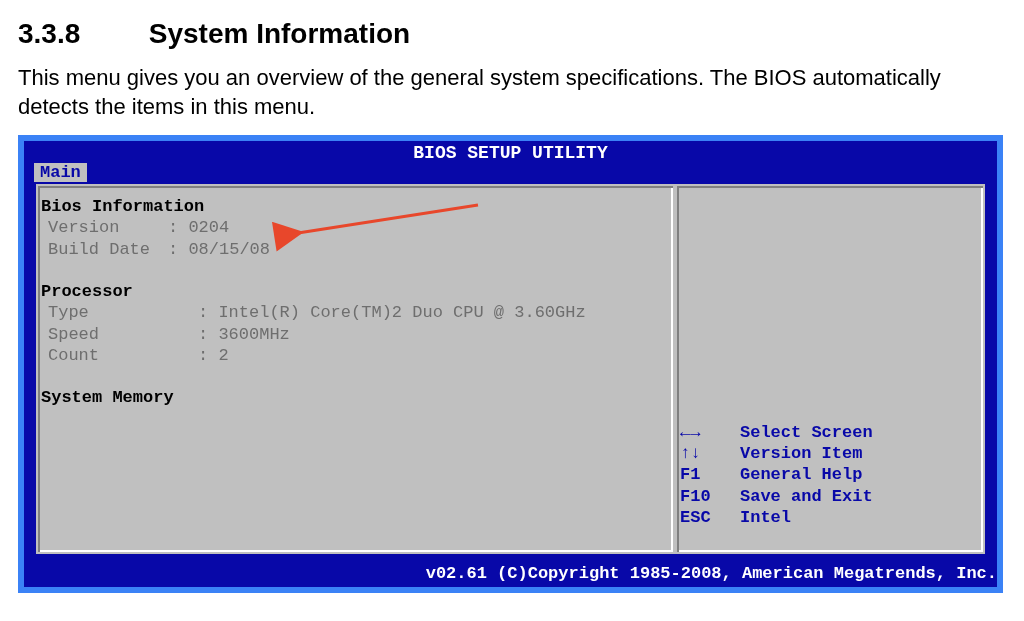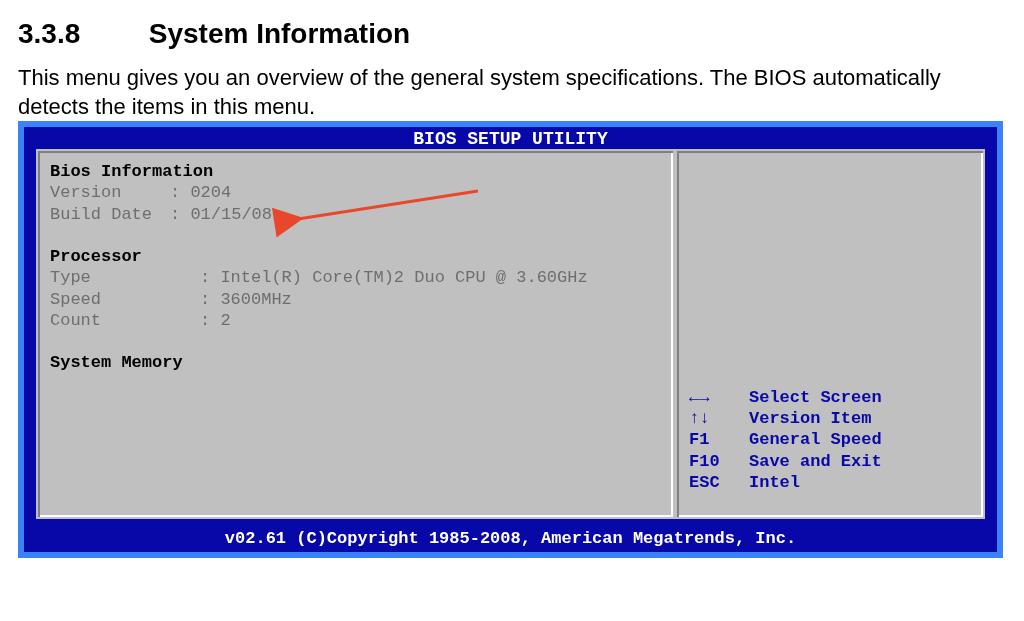--- a/index.html
+++ b/index.html
@@ -20,21 +20,21 @@
     }
     .heading-title {
       font-size: 28px;
       font-weight: bold;
       display: inline-block;
       margin-left: 16px;
     }
     .intro {
       font-size: 22px;
       line-height: 1.3;
-      margin-bottom: 0;
+      margin-bottom: 14px;
       color: #000;
     }
     .bios-container {
       width: 985px;
       position: relative;
     }
     .bios-frame {
       background: #0808a8;
       border: 6px solid #3b82f6;
     }
@@ -63,21 +63,21 @@
       padding: 0 12px 8px 12px;
       gap: 0;
     }
     .panel {
       background: #c0c0c0;
       border: 2px solid #c0c0c0;
       box-shadow: inset 2px 2px 0 #808080, inset -2px -2px 0 #fff;
       font-family: "Courier New", monospace;
       font-size: 17px;
       line-height: 1.25;
-      padding: 10px 12px;
+      padding: 10px 3px;
     }
     .panel-left {
       flex: 1;
       min-height: 370px;
     }
     .panel-right {
       width: 310px;
       min-height: 370px;
       display: flex;
       flex-direction: column;
@@ -85,29 +85,29 @@
       color: #0808a8;
       font-weight: bold;
     }
     .info-header {
       color: #000;
       font-weight: bold;
     }
     .info-line {
       color: #6e6e6e;
     }
-    .info-label { display: inline-block; }
+    .info-label { display: inline-block; margin-left: 7px; }
     .nav-row { white-space: nowrap; }
     .nav-key { display: inline-block; width: 60px; }
     .footer {
       color: #fff;
       font-family: "Courier New", monospace;
       font-size: 17px;
       font-weight: bold;
-      text-align: center;
+      text-align: right;
       padding: 2px 0 4px 0;
     }
     .arrow-overlay {
       position: absolute;
       top: 60px;
       left: 220px;
       pointer-events: none;
     }
     .nav-arrow-icons {
       display: inline-block;
@@ -121,29 +121,32 @@
 <div class="heading">
   <span class="heading-num">3.3.8</span>
   <span class="heading-title">System Information</span>
 </div>
 
 <p class="intro">This menu gives you an overview of the general system specifications. The BIOS automatically detects the items in this menu.</p>
 
 <div class="bios-container">
   <div class="bios-frame">
     <div class="bios-title">BIOS SETUP UTILITY</div>
+    <div class="tab-row">
+      <span class="tab">Main</span>
+    </div>
     <div class="panels">
       <div class="panel panel-left">
 
         <div class="info-header">Bios Information</div>
         <div class="info-line">
           <span class="info-label" style="width:120px">Version</span>: <span>0204</span>
         </div>
         <div class="info-line">
-          <span class="info-label" style="width:120px">Build Date</span>: <span>01/15/08</span>
+          <span class="info-label" style="width:120px">Build Date</span>: <span>08/15/08</span>
         </div>
 
         <br>
 
         <div class="info-header">Processor</div>
         <div class="info-line">
           <span class="info-label" style="width:150px">Type</span>: <span>Intel(R) Core(TM)2 Duo CPU @ 3.60GHz</span>
         </div>
         <div class="info-line">
           <span class="info-label" style="width:150px">Speed</span>: <span>3600MHz</span>
@@ -159,21 +162,21 @@
       </div>
 
       <div class="panel panel-right">
         <div class="nav-row">
           <span class="nav-arrow-icons">←→</span><span>Select Screen</span>
         </div>
         <div class="nav-row">
           <span class="nav-arrow-icons">↑↓</span><span>Version Item</span>
         </div>
         <div class="nav-row">
-          <span class="nav-key">F1</span><span>General Speed</span>
+          <span class="nav-key">F1</span><span>General Help</span>
         </div>
         <div class="nav-row">
           <span class="nav-key">F10</span><span>Save and Exit</span>
         </div>
         <div class="nav-row">
           <span class="nav-key">ESC</span><span>Intel</span>
         </div>
         <div style="height:14px"></div>
       </div>
     </div>

